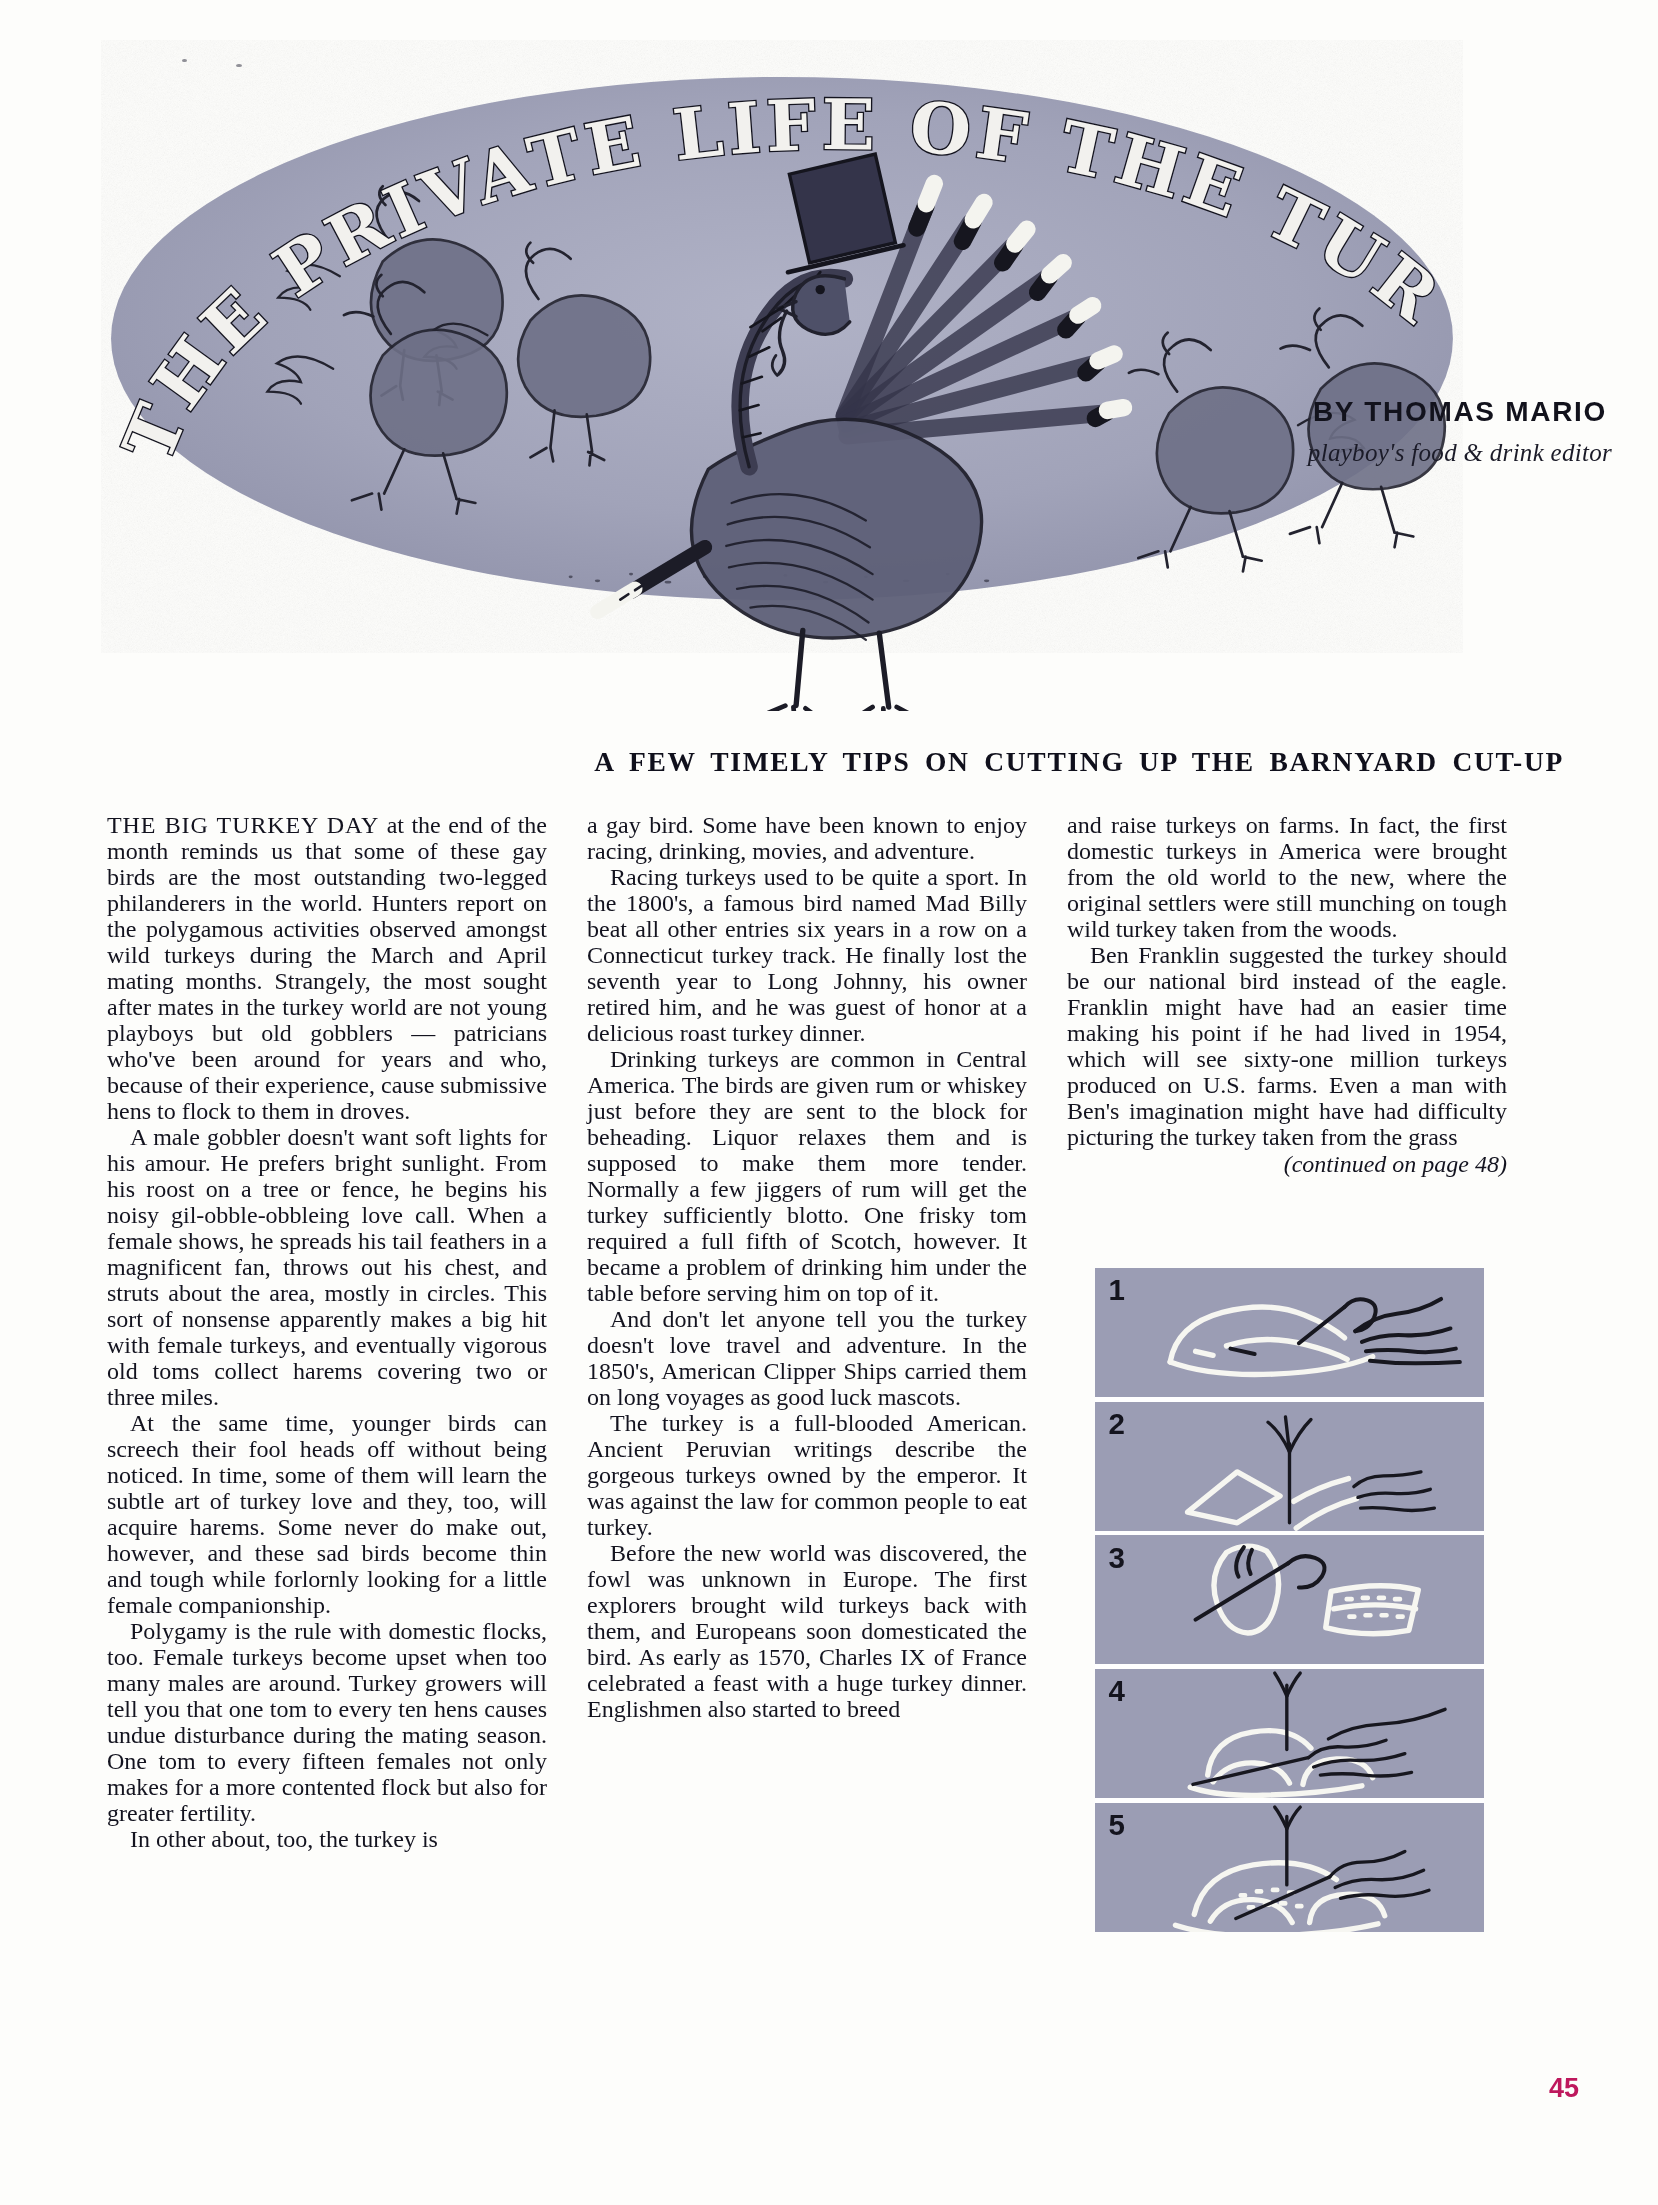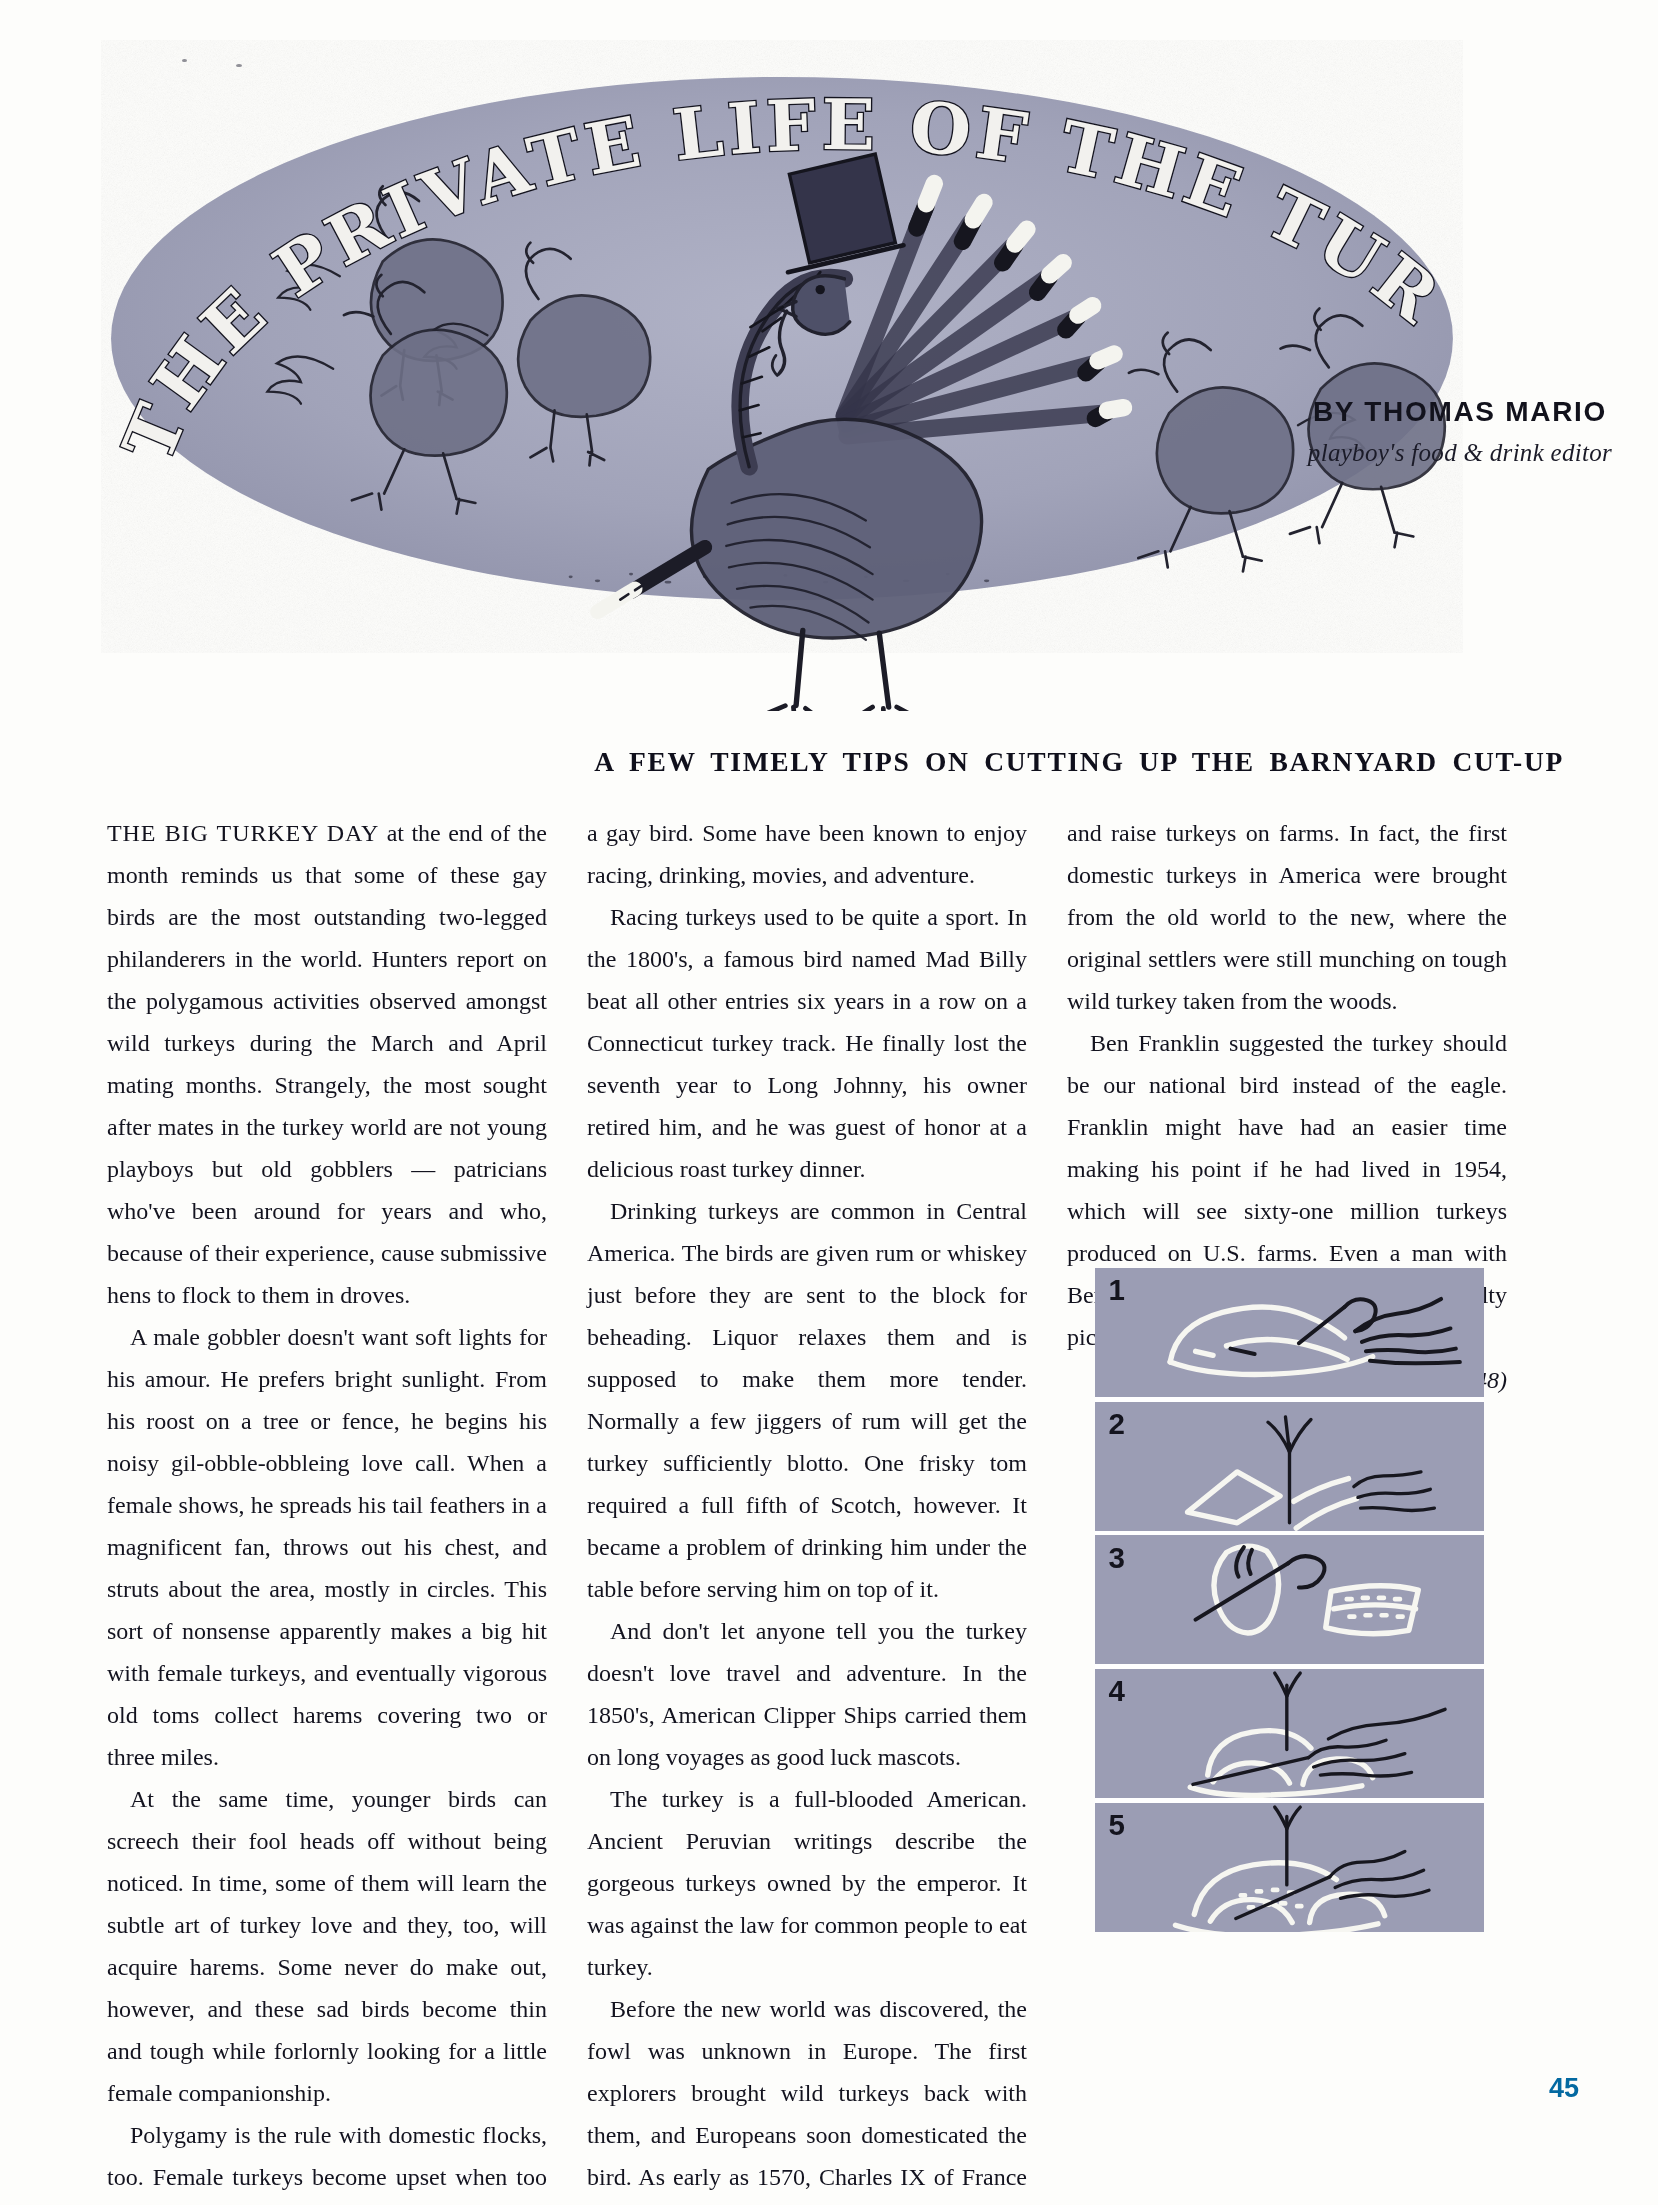--- a/index.html
+++ b/index.html
@@ -94,21 +94,21 @@
   .col {
     width: 440px;
     flex: 0 0 440px;
   }
   .col p {
     margin: 0;
     text-align: justify;
     text-justify: inter-word;
     font-family: "Liberation Serif", "DejaVu Serif", serif;
     font-size: 24px;
-    line-height: 42px;
+    line-height: 26px;
     color: #13131f;
     text-indent: 23px;
     hyphens: manual;
   }
   .col p.first {
     text-indent: 0;
   }
   .leadin {
     font-variant-caps: small-caps;
     letter-spacing: 0.9px;
@@ -156,21 +156,21 @@
   }
 
   
   #folio {
     position: absolute;
     right: 79px;
     top: 2073px;
     font-family: "Liberation Sans", sans-serif;
     font-weight: 700;
     font-size: 27px;
-    color: #0369a1;
+    color: #be185d;
   }
 
   
   .speck {
     position: absolute;
     background: #3a3a48;
     border-radius: 50%;
     opacity: .55;
   }
 </style>

